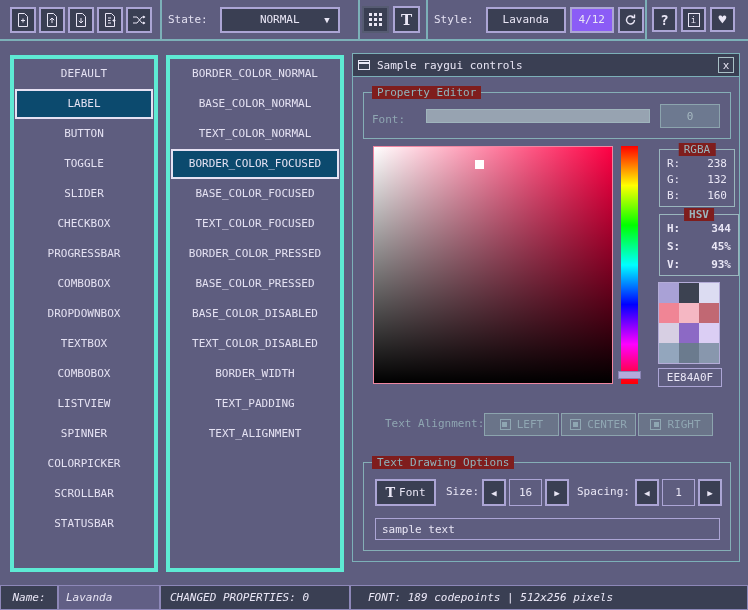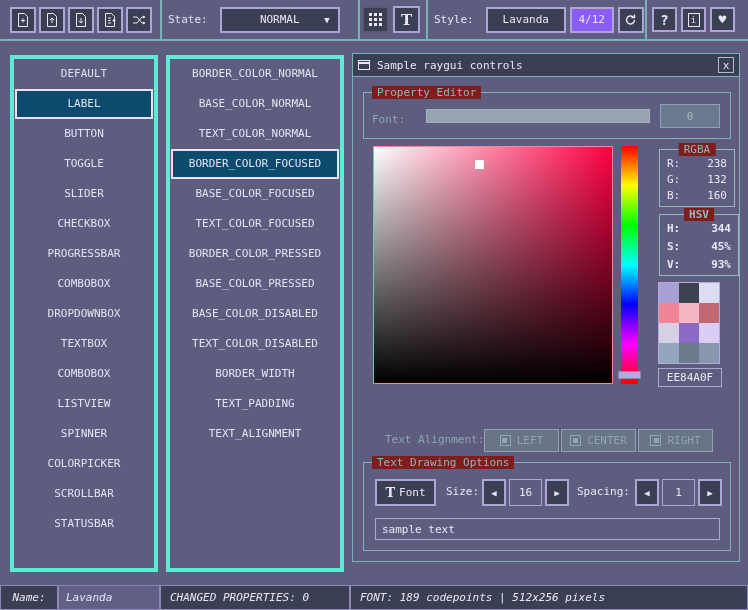--- a/index.html
+++ b/index.html
@@ -104,21 +104,21 @@
   .cg-rows { position:absolute; inset:5px 7px 2px 7px; display:flex; flex-direction:column; justify-content:space-around; }
   .cg-row { display:flex; justify-content:space-between; }
   .rgba-group .gb-title, .hsv-group .gb-title { color:#9ab6bd; }
 
   .palette { left:305px; top:228px; width:62px; height:82px; border:1px solid #b4acd8; display:grid; grid-template-columns:repeat(3,20px); grid-auto-rows:20px; }
   .hexbox {
     left:305px; top:314px; width:64px; height:19px; border:1px solid #aca5d5;
     display:flex; align-items:center; justify-content:center; font-size:11px;
   }
 
-  .align-row { left:0; top:375px; width:388px; height:24px; }
+  .align-row { left:0; top:359px; width:388px; height:24px; }
   .align-label { position:absolute; left:32px; top:4px; }
   .align-btn {
     position:absolute; top:0; width:75px; height:23px; background:#6a7489; border:1px solid #8ca4ae;
     color:#8fa6b2; display:flex; align-items:center; justify-content:center; gap:6px;
   }
   .align-glyph { width:11px; height:11px; border:1px solid #8fa6b2; display:flex; align-items:center; }
   .align-glyph span { width:5px; height:5px; background:#8fa6b2; display:block; }
   .align-glyph.g-left span { margin-left:1px; }
   .align-glyph.g-center span { margin:0 auto; }
   .align-glyph.g-right span { margin-left:auto; margin-right:1px; }
@@ -144,21 +144,21 @@
 
   
   .statusbar { left:0; top:585px; width:748px; height:25px; display:flex;font-style:italic; }
   .sb-box {
     height:25px; background:#3a3f53; border:1px solid #8d87b8;
     display:flex; align-items:center;
   }
   .sb-name { width:58px; justify-content:center; }
   .sb-nameval { width:102px; background:#615f85; padding-left:7px; }
   .sb-changed { width:190px; padding-left:9px; }
-  .sb-font { width:398px; padding-left:9px; }
+  .sb-font { width:398px; padding-left:17px; }
 
   svg { display:block; }
 </style>
 </head>
 <body>
 
 <div class="abs toolbar">
   <div class="abs tb-files">
     <div class="tb-btn">
       <span>

